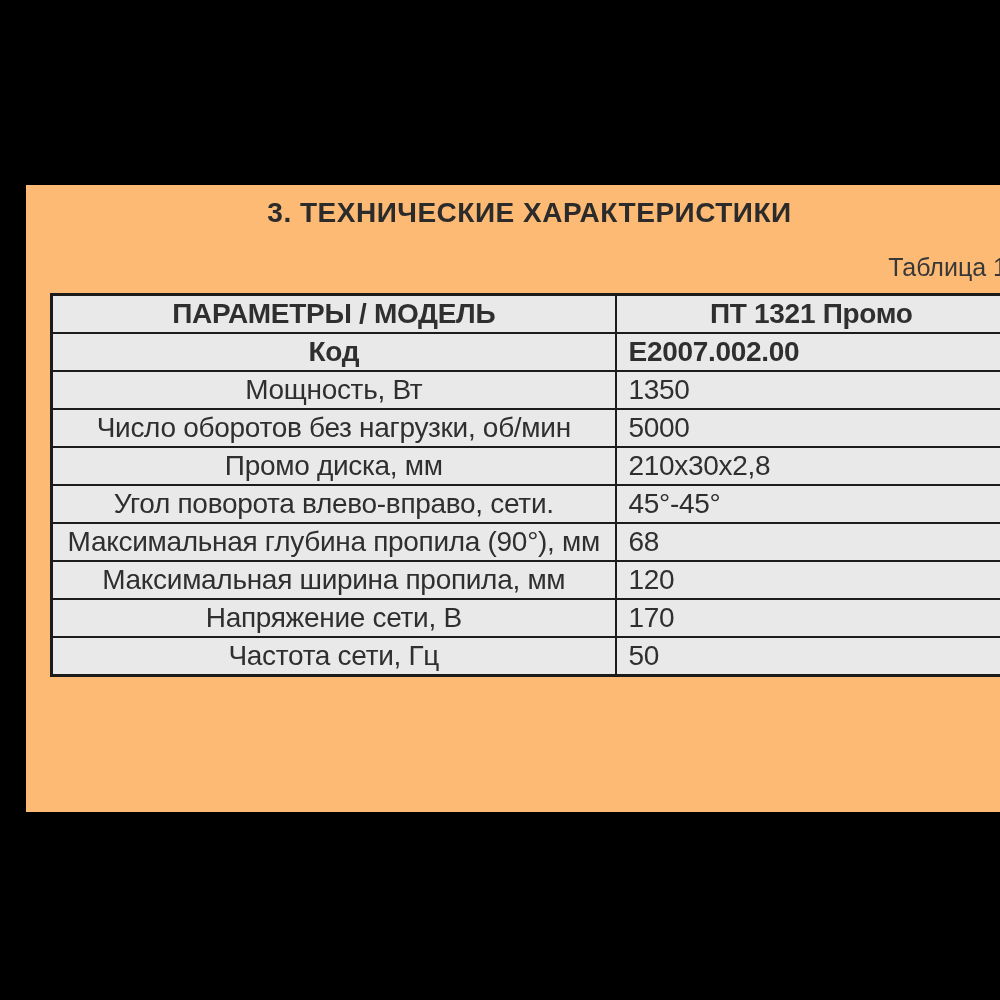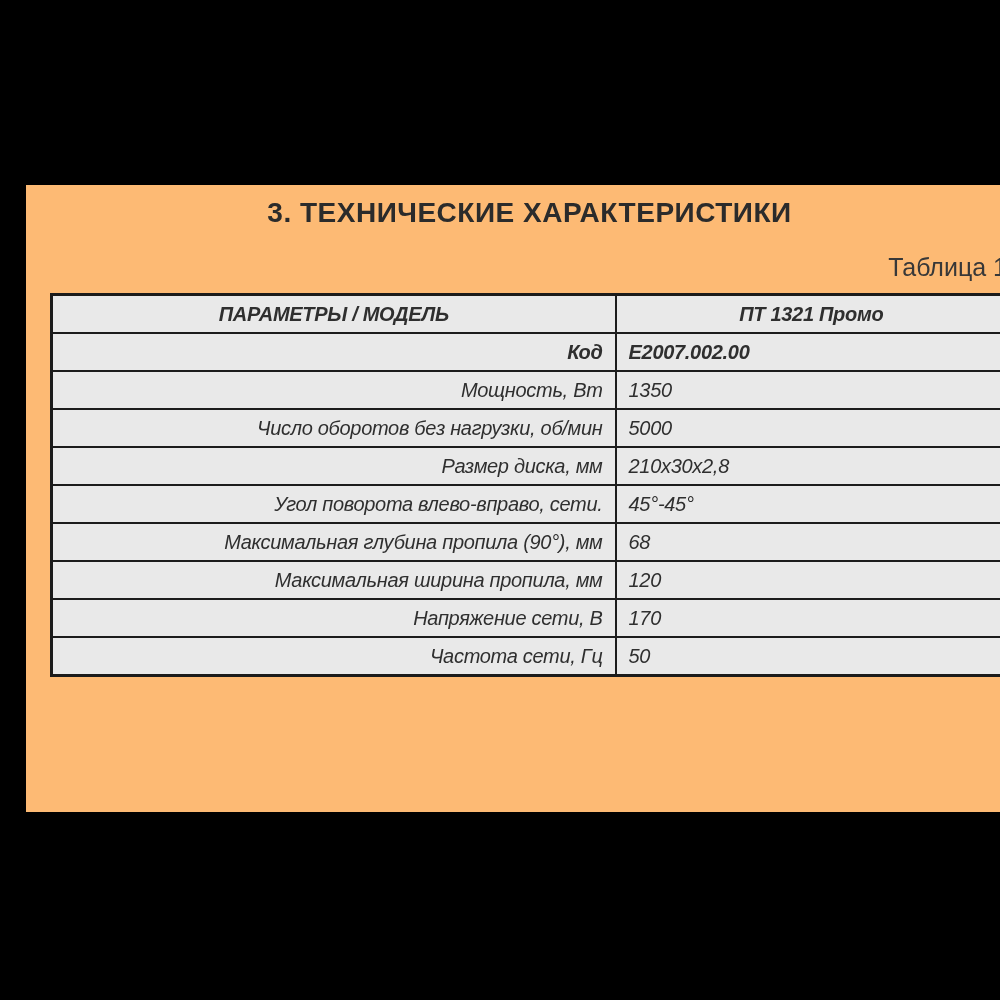--- a/index.html
+++ b/index.html
@@ -67,33 +67,32 @@
     background: #e9e9e9;
   }
   .spec-table col.col-param { width: 59%; }
   .spec-table col.col-value { width: 41%; }
 
   .spec-table th,
   .spec-table td {
     border: 2px solid #1c1c1c;
     height: 36px;
     padding: 0 12px;
-    font-size: 20px;
+    font-size: 28px;
     letter-spacing: -0.3px;
     color: #2f2f2f;
     overflow: hidden;
     white-space: nowrap;
-    font-style: italic;
   }
   .spec-table th {
     text-align: center;
     font-weight: bold;
   }
   .spec-table td.param-cell {
-    text-align: right;
+    text-align: center;
   }
   .spec-table td.value-cell {
     text-align: left;
   }
   .spec-table tr.bold-row td {
     font-weight: bold;
   }
   .spec-table {
     border: 3px solid #1b1b1b;
   }
@@ -127,21 +126,21 @@
       </tr>
       <tr>
         <td class="param-cell">Мощность, Вт</td>
         <td class="value-cell">1350</td>
       </tr>
       <tr>
         <td class="param-cell">Число оборотов без нагрузки, об/мин</td>
         <td class="value-cell">5000</td>
       </tr>
       <tr>
-        <td class="param-cell">Размер диска, мм</td>
+        <td class="param-cell">Промо диска, мм</td>
         <td class="value-cell">210х30х2,8</td>
       </tr>
       <tr>
         <td class="param-cell">Угол поворота влево-вправо, сети.</td>
         <td class="value-cell">45°-45°</td>
       </tr>
       <tr>
         <td class="param-cell">Максимальная глубина пропила (90°), мм</td>
         <td class="value-cell">68</td>
       </tr>

